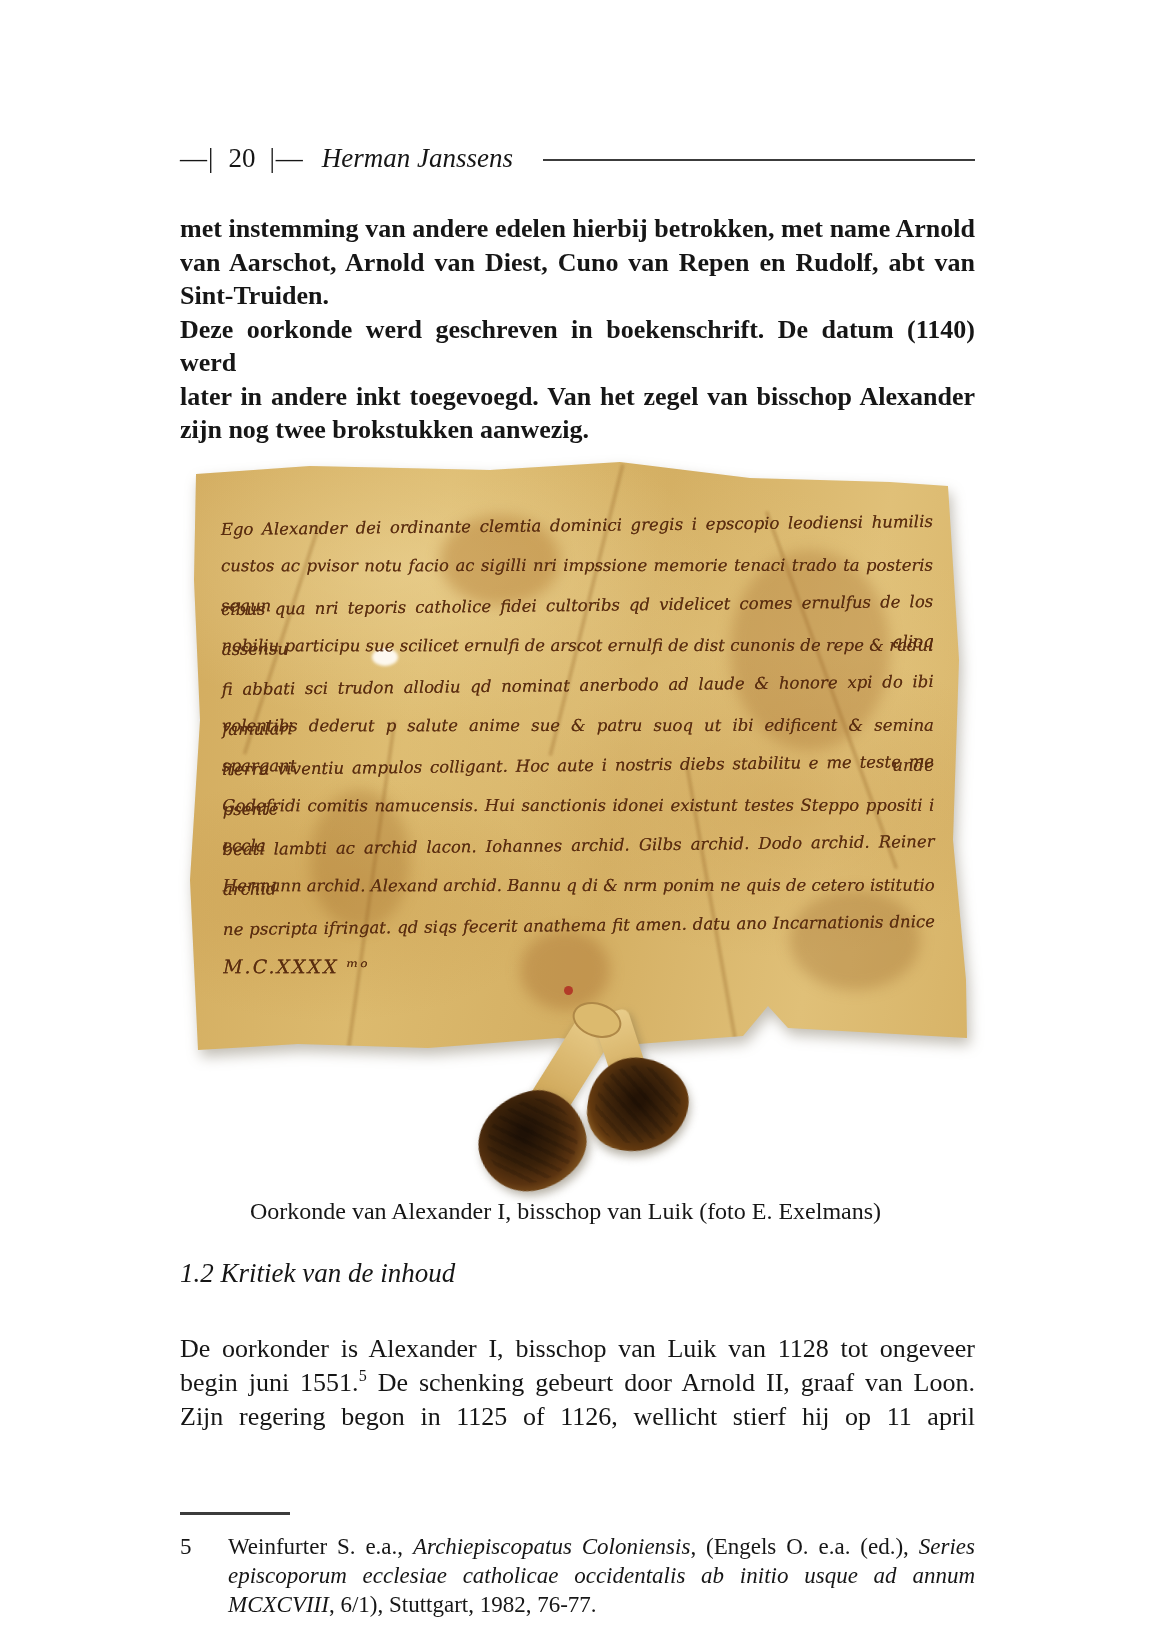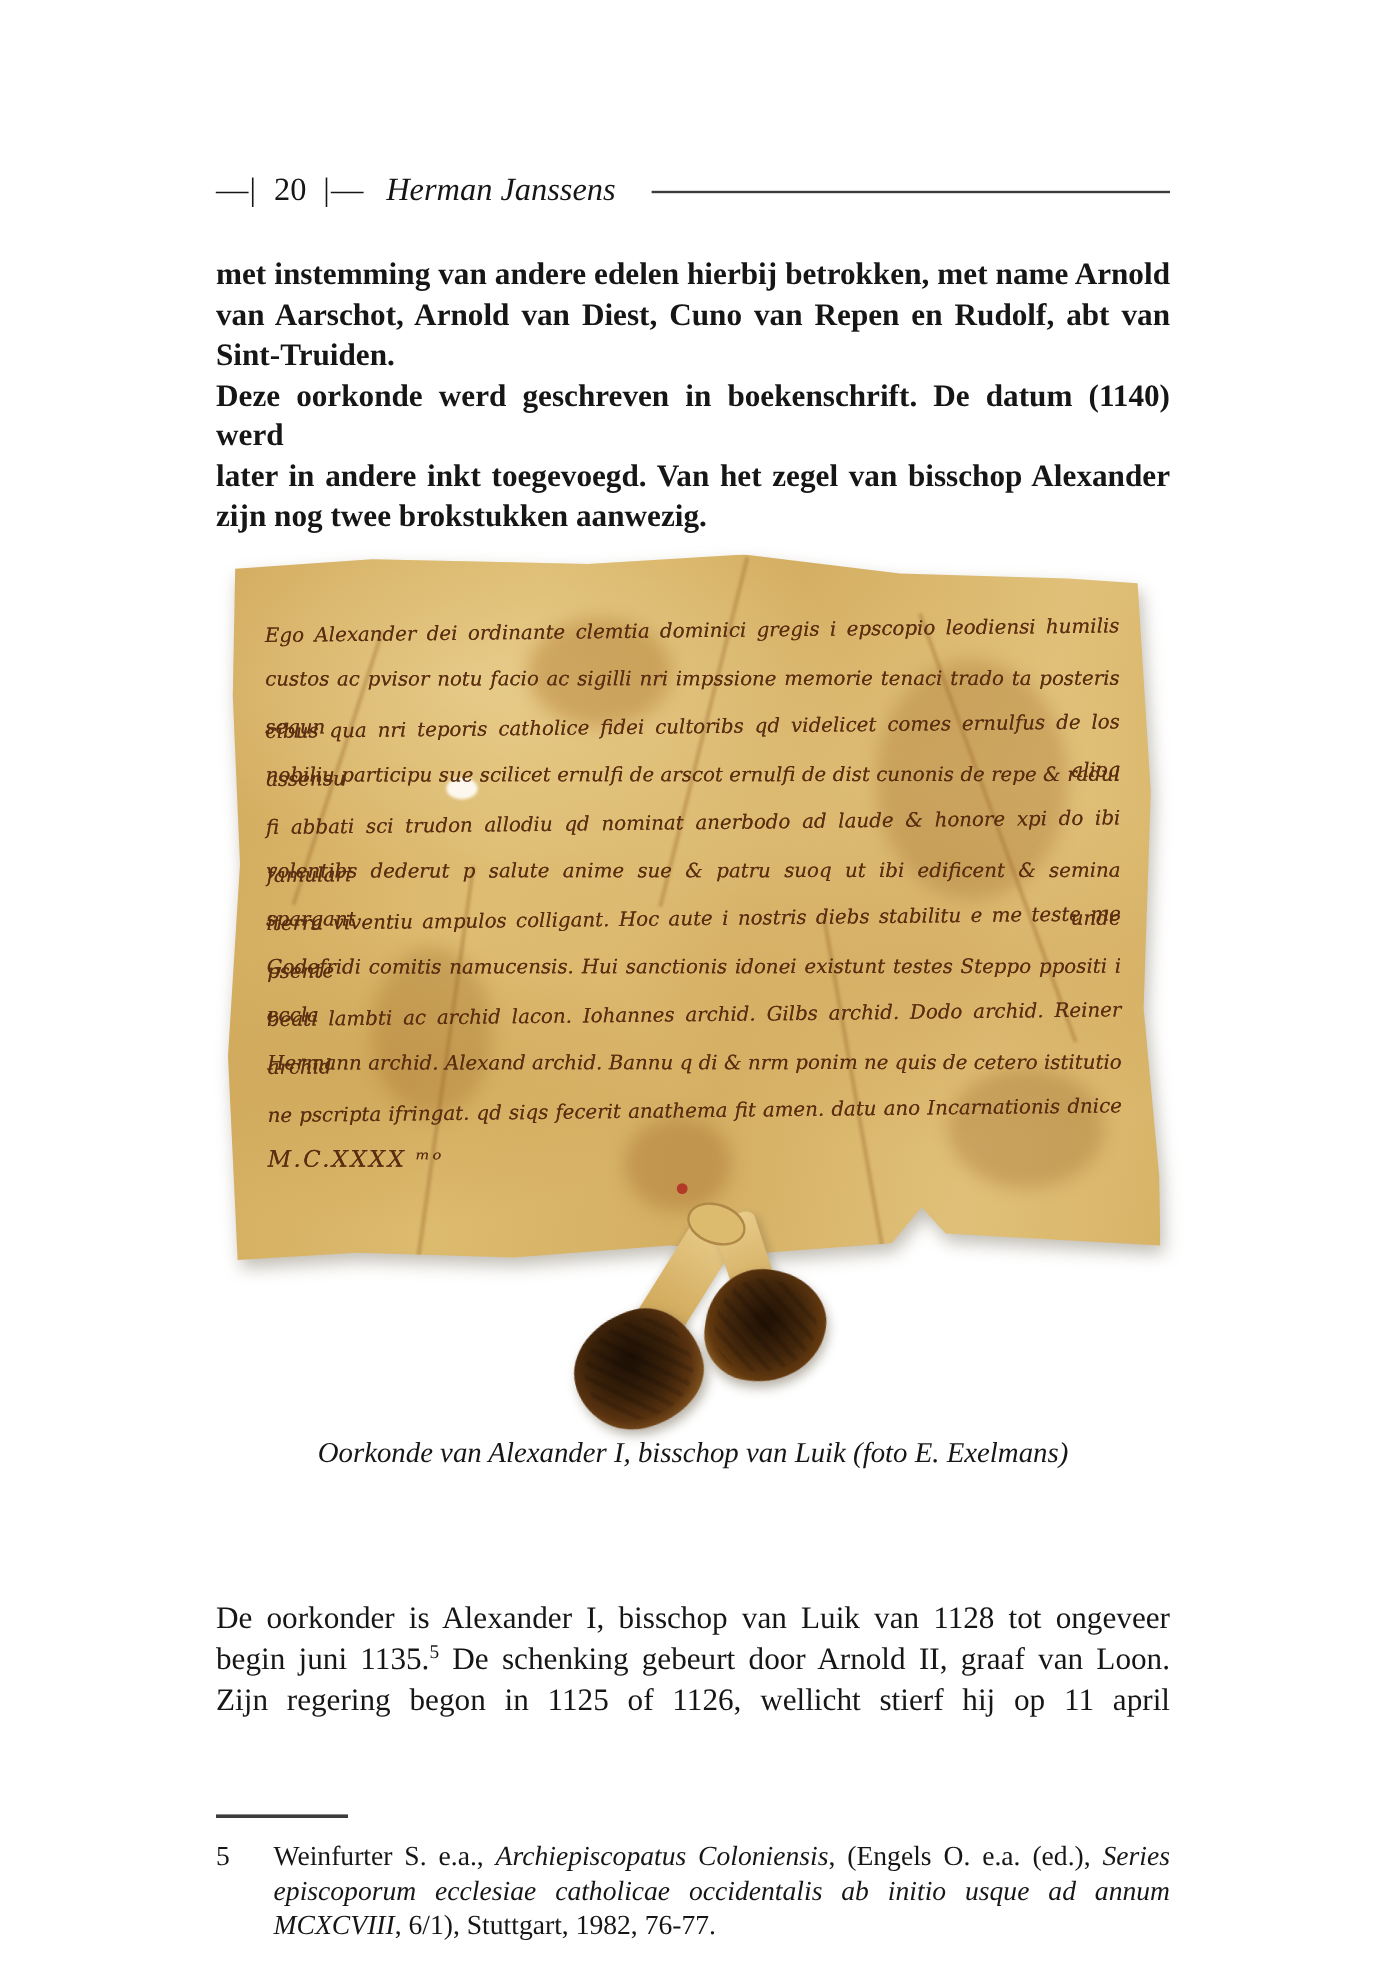--- a/index.html
+++ b/index.html
@@ -62,22 +62,22 @@
         background:repeating-linear-gradient(40deg,rgba(0,0,0,.28) 0 4px,transparent 4px 11px);
         opacity:.5;}
   .sealL{left:288px;top:632px;width:108px;height:98px;transform:rotate(-14deg);
         border-radius:58% 42% 55% 45%/50% 55% 45% 50%;
         background:radial-gradient(ellipse at 45% 40%,#1f1106 5%,#3a2109 40%,#5a3310 62%,#8a5b22 80%,#bd9148 95%);}
   .sealR{left:398px;top:598px;width:100px;height:94px;transform:rotate(8deg);
         border-radius:48% 52% 60% 40%/55% 45% 58% 42%;
         background:radial-gradient(ellipse at 50% 45%,#241305 8%,#42260b 45%,#63390f 68%,#9a6a2a 85%,#c79b4f 97%);}
 
   
-  .caption{position:absolute;left:180px;top:1196px;width:795px;text-align:center;
-           font-size:24px;line-height:30px;font-style:italic;}
+  .caption{position:absolute;left:168px;top:1196px;width:795px;text-align:center;
+           font-size:24px;line-height:30px;}
   .heading{position:absolute;left:180px;top:1257px;width:795px;margin:0;font-weight:normal;
            font-style:italic;font-size:27px;line-height:32px;}
   .fnrule{position:absolute;left:180px;top:1512px;width:110px;border-top:3px solid var(--rule);}
   .footnote{position:absolute;left:180px;top:1532px;width:795px;display:flex;
             font-size:23px;line-height:29px;}
   .fnnum{width:48px;flex:none;}
   .fnbody{flex:1;}
   .fline{text-align:left;}
   .fline.stretch{text-align:justify;text-align-last:justify;}
   .it{font-style:italic;}
@@ -137,24 +137,25 @@
     </div>
     <div class="strip strip1"></div>
     <div class="strip strip2"></div>
     <div class="knot"></div>
     <div class="seal sealL"></div>
     <div class="seal sealR"></div>
   </figure>
 
   <div class="caption">Oorkonde van Alexander I, bisschop van Luik (foto E. Exelmans)</div>
 
+  <h2 class="heading">1.2 Kritiek van de inhoud</h2>
 
   <section class="block" style="top:1332px;line-height:34px;">
     <div class="bline stretch"><span>De oorkonder is Alexander I, bisschop van Luik van 1128 tot ongeveer</span></div>
-    <div class="bline stretch"><span>begin juni 1135.</span><sup>5</sup><span> De schenking gebeurt door Arnold II, graaf van Loon.</span></div>
+    <div class="bline stretch"><span>begin juni 1551.</span><sup>5</sup><span> De schenking gebeurt door Arnold II, graaf van Loon.</span></div>
     <div class="bline stretch"><span>Zijn regering begon in 1125 of 1126, wellicht stierf hij op 11 april</span></div>
   </section>
 
   <div class="fnrule"></div>
 
   <div class="footnote">
     <div class="fnnum">5</div>
     <div class="fnbody">
         <div class="fline stretch"><span>Weinfurter S. e.a., </span><span class="it">Archiepiscopatus Coloniensis</span><span>, (Engels O. e.a. (ed.), </span><span class="it">Series</span></div>
         <div class="fline stretch"><span class="it">episcoporum ecclesiae catholicae occidentalis ab initio usque ad annum</span></div>

